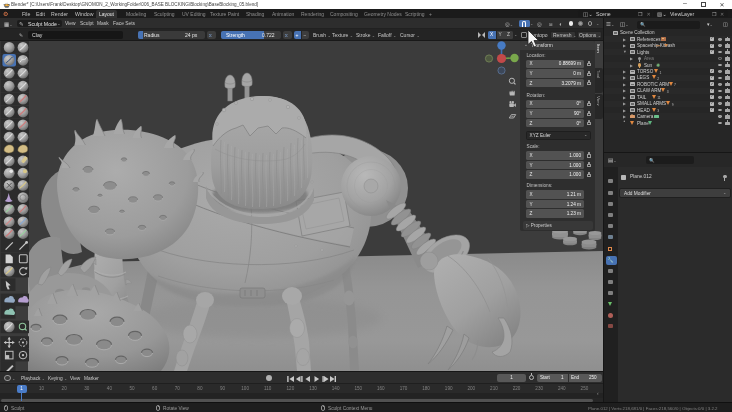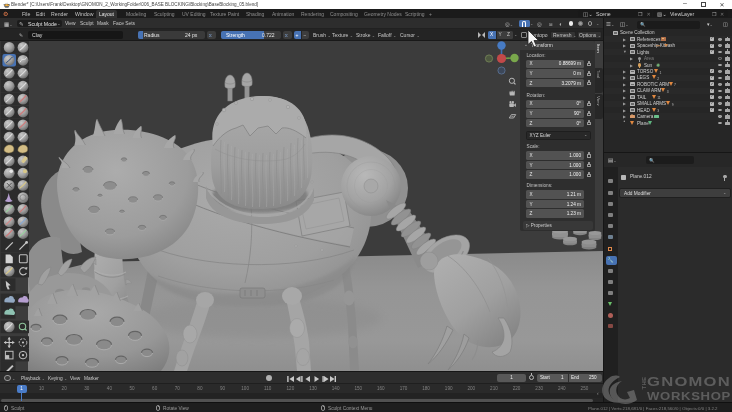--- a/index.html
+++ b/index.html
@@ -896,24 +896,15 @@
       <div class="abs" style="left:4.7px;top:2.7px;width:1.4px;height:1.8px;background:#909090;"></div>
       <div class="abs txt" style="left:11px;top:2.6px;font-size:4.8px;color:#9a9a9a;">Sculpt</div>
       <div class="abs" style="left:156px;top:2px;width:4px;height:5.5px;border:0.7px solid #909090;border-radius:2px 2px 2px 2px;"></div>
       <div class="abs" style="left:157.6px;top:2.7px;width:1px;height:1.8px;background:#909090;"></div>
       <div class="abs txt" style="left:163px;top:2.6px;font-size:4.8px;color:#9a9a9a;">Rotate View</div>
       <div class="abs" style="left:321px;top:2px;width:4px;height:5.5px;border:0.7px solid #909090;border-radius:2px 2px 2px 2px;"></div>
       <div class="abs" style="left:323.1px;top:2.7px;width:1.4px;height:1.8px;background:#909090;"></div>
       <div class="abs txt" style="left:328px;top:2.6px;font-size:4.8px;color:#9a9a9a;">Sculpt Context Menu</div>
       <div class="abs txt" style="left:588px;top:2.8px;font-size:4.4px;color:#828282;">Plane.012 | Verts:218,681/0 | Faces:218,560/0 | Objects:0/0 | 3.2.2</div>
     </div>
-<div class="abs" style="left:596px;top:370px;width:136px;height:38px;"><svg width="136" height="38" viewBox="0 0 136 38">
-<g fill="#8f8f8f" opacity="0.5">
-<path d="M24,7 C16,11 11,17 13,23 C15,29 21,32 28,31 C23,34 14,33 9,28 C4,22 6,13 13,8 C17,5 21,5 24,7 Z"></path>
-<path d="M26,11 C21,14 19,19 21,24 C23,29 29,31 34,28 L31,22 L38,20 L41,30 C33,36 22,35 16,28 C11,21 14,13 26,11 Z"></path>
-<text x="47" y="16.5" font-size="6" font-family="Liberation Sans" font-weight="bold" transform="rotate(-90 50 16.5)" letter-spacing="0.3">THE</text>
-<text x="51" y="16" font-size="13.5" font-family="Liberation Sans" font-weight="bold" letter-spacing="1" textLength="84" lengthAdjust="spacingAndGlyphs">GNOMON</text>
-<text x="51" y="30" font-size="11.5" font-family="Liberation Sans" font-weight="bold" letter-spacing="0.6" textLength="84" lengthAdjust="spacingAndGlyphs">WORKSHOP</text>
-</g>
-      </svg></div>
 <svg class="abs" style="left:526px;top:28.5px;" width="16" height="20" viewBox="0 0 16 20">
 <path d="M2,1 L2,15.5 L5.5,12.5 L8,18 L10.5,17 L8,11.5 L12.5,11.5 Z" fill="#f5f5f5" stroke="#222" stroke-width="0.8"></path>
     </svg>
 </div>
 </body></html>

